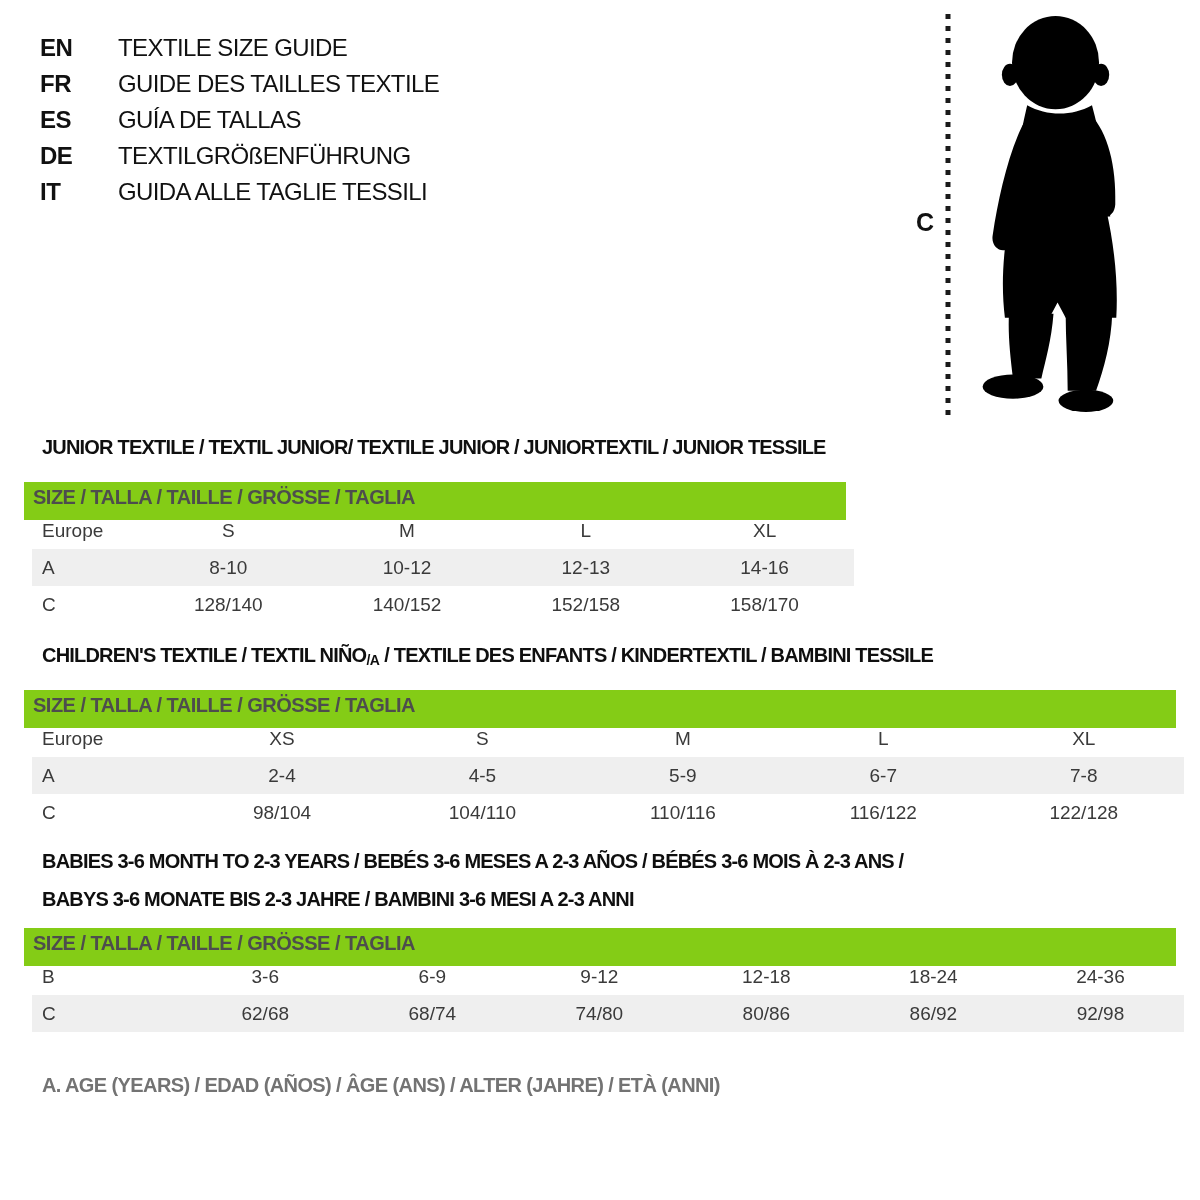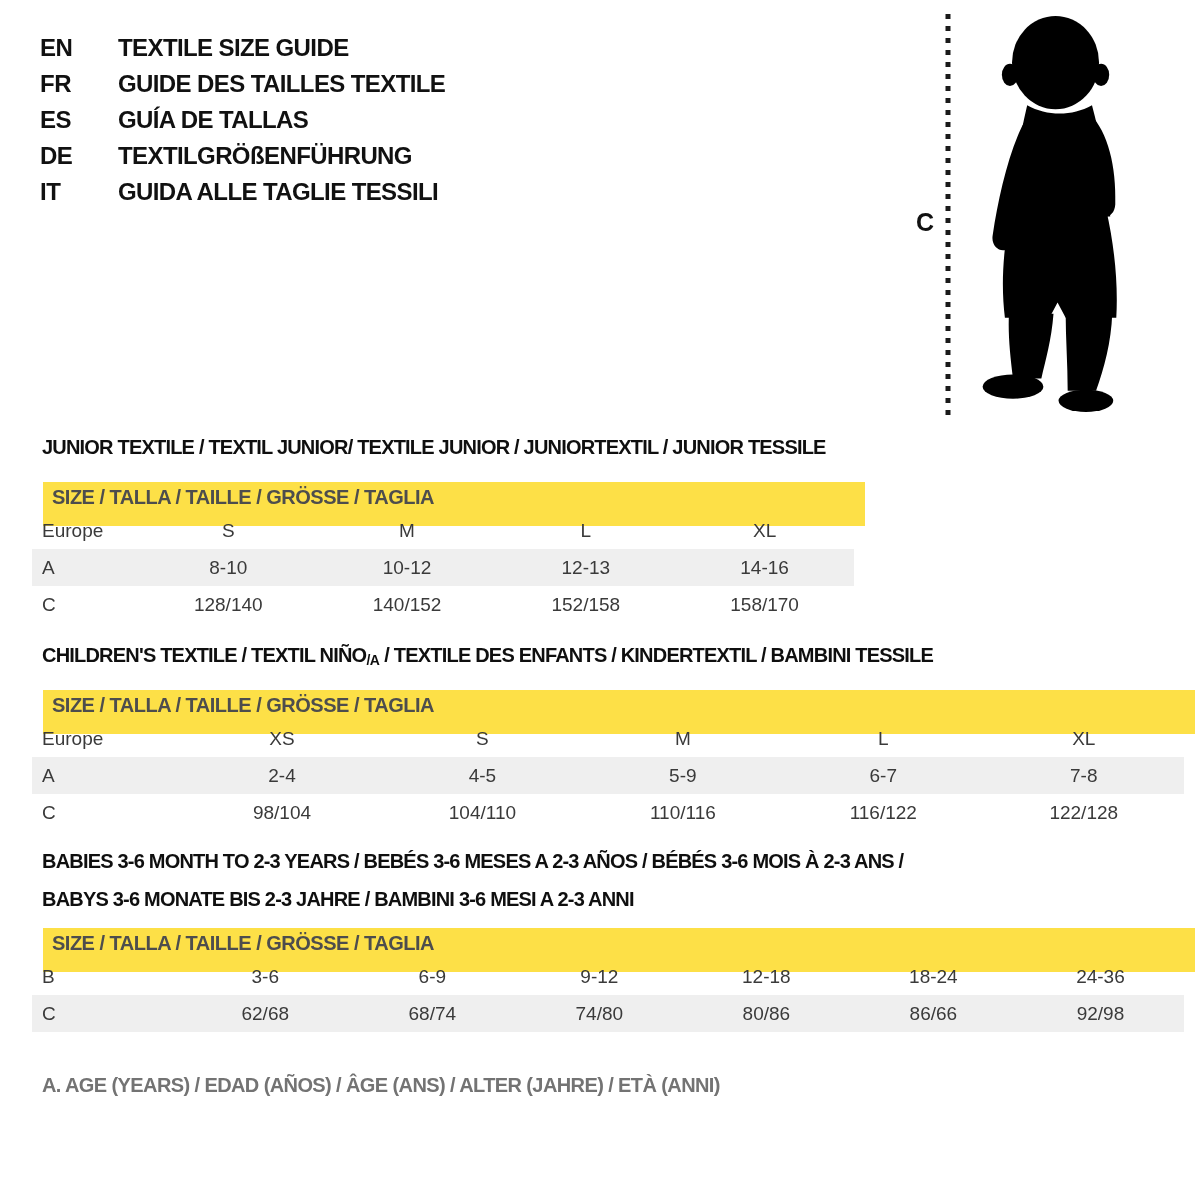--- a/index.html
+++ b/index.html
@@ -4,38 +4,38 @@
 <style>
   html,body{margin:0;padding:0}
   body{
     width:1200px;height:1200px;position:relative;background:#ffffff;
     font-family:"Liberation Sans", sans-serif;overflow:hidden;color:#111;
   }
   
   .lang-list{position:absolute;left:40px;top:26px}
   .lang-row{display:flex;height:36px;align-items:flex-end}
   .lang-code{width:78px;font-weight:bold;font-size:24px;letter-spacing:-0.5px}
-  .lang-title{font-weight:bold;font-size:24px;letter-spacing:-0.6px;white-space:nowrap}
+  .lang-title{font-weight:normal;font-size:24px;letter-spacing:-0.6px;white-space:nowrap}
   
   .figure{position:absolute;left:900px;top:10px;width:260px;height:418px}
   .measure-label{position:absolute;left:16px;top:198px;font-size:25px;font-weight:bold}
   .dash-line{position:absolute;left:44px;top:4px}
   .silhouette{position:absolute;left:64px;top:2px}
   
   .sec-heading{
     position:absolute;left:42px;font-size:20px;font-weight:bold;
     letter-spacing:-0.8px;white-space:nowrap;color:#0f0f0f;
   }
   #heading-junior{top:436px}
   #heading-children{top:644px}
   #heading-babies{top:842px;line-height:38px}
   .sub-part{font-size:14px;vertical-align:-3px;letter-spacing:-0.4px}
   
   .size-bar{
-    position:absolute;left:43px;height:44px;background:#fde047;color:#4d4d4d;
+    position:absolute;left:24px;height:38px;background:#84cc16;color:#4d4d4d;
     font-size:20px;font-weight:bold;line-height:30px;padding-left:9px;
     letter-spacing:-0.5px;box-sizing:border-box;white-space:nowrap;
   }
   #bar-junior{top:482px;width:822px}
   #bar-children{top:690px;width:1152px}
   #bar-babies{top:928px;width:1152px}
   
   table.size-table{
     position:absolute;left:32px;border-collapse:collapse;table-layout:fixed;
     font-size:19px;color:#3a3a3a;
@@ -202,21 +202,21 @@
     <td>12-18</td>
     <td>18-24</td>
     <td>24-36</td>
   </tr>
   <tr>
     <td class="lbl">C</td>
     <td>62/68</td>
     <td>68/74</td>
     <td>74/80</td>
     <td>80/86</td>
-    <td>86/66</td>
+    <td>86/92</td>
     <td>92/98</td>
   </tr>
 </tbody>
   </table>
 
 <div class="legend">
   <div class="legend-line">A. AGE (YEARS) / EDAD (AÑOS) / ÂGE (ANS) / ALTER (JAHRE) / ETÀ (ANNI)</div>
 </div>
 
 </body></html>

